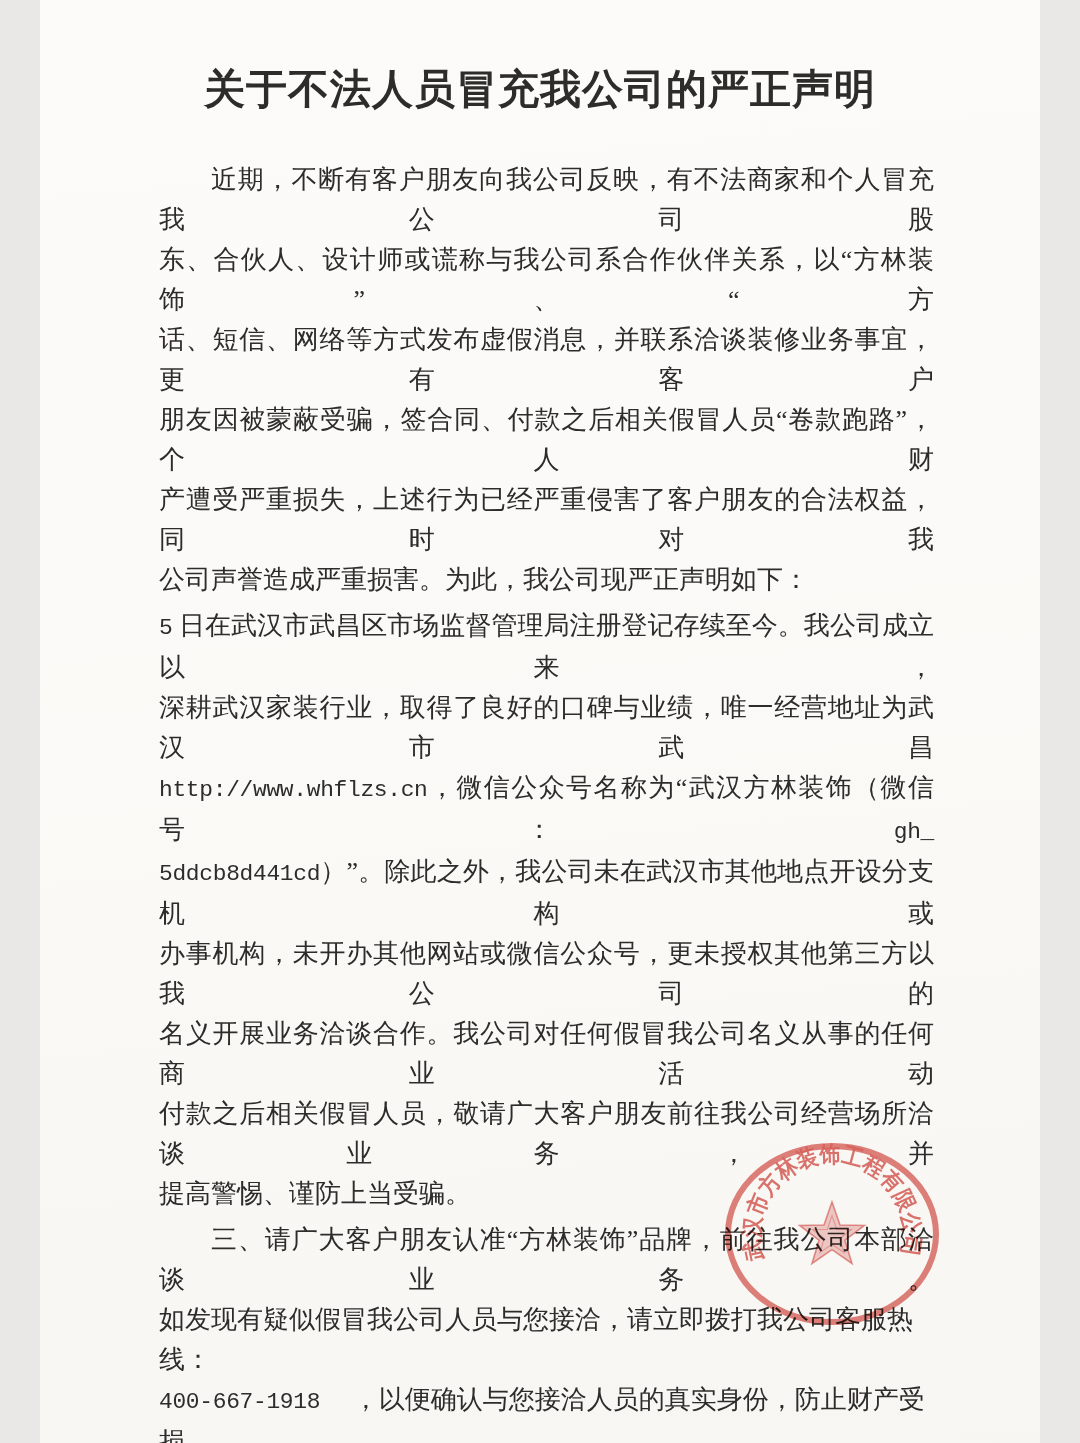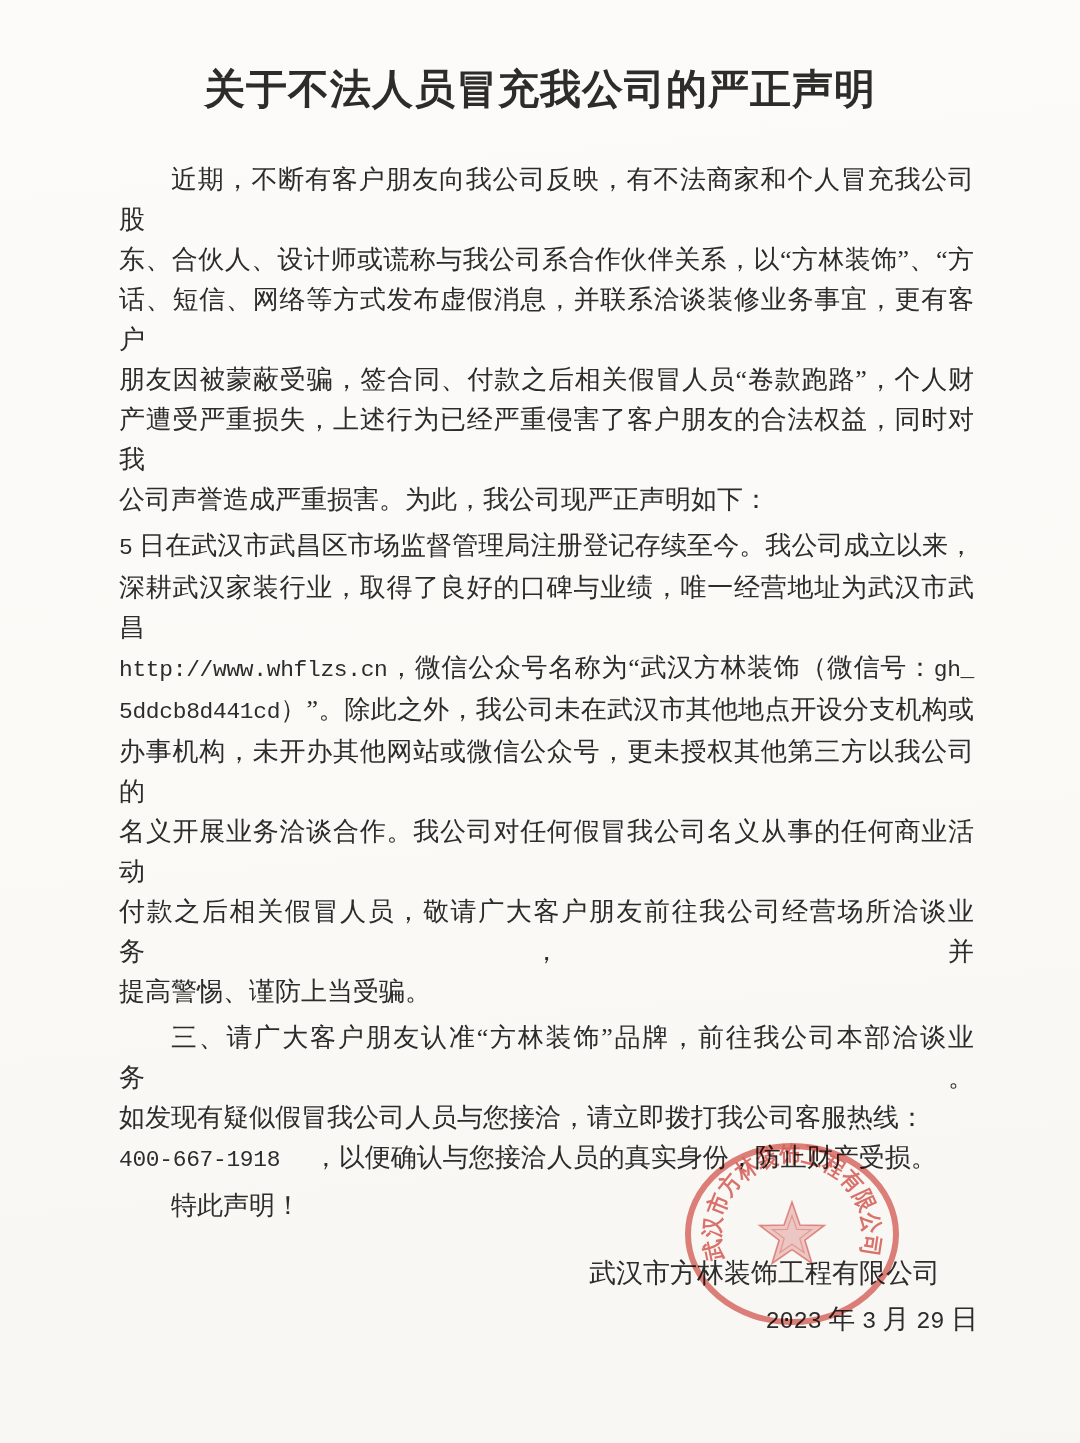--- a/index.html
+++ b/index.html
@@ -1,18 +1,18 @@
 <!DOCTYPE html>
 <html><head>
 <meta charset="utf-8">
 <style>
   html,body{margin:0;padding:0;background:#e9e8e6;}
   .page{
     position:relative;
-    width:1080px;height:1443px;
+    width:1000px;height:1443px;
     margin:0 auto;
     background:linear-gradient(175deg,#fcfbf9 0%,#faf9f6 60%,#f7f6f3 100%);
     font-family:"Liberation Serif","DejaVu Serif",serif;
     color:#2e2c2a;
     overflow:hidden;
   }
   .title{
     margin:0;
     padding-top:64px;
     text-align:center;

